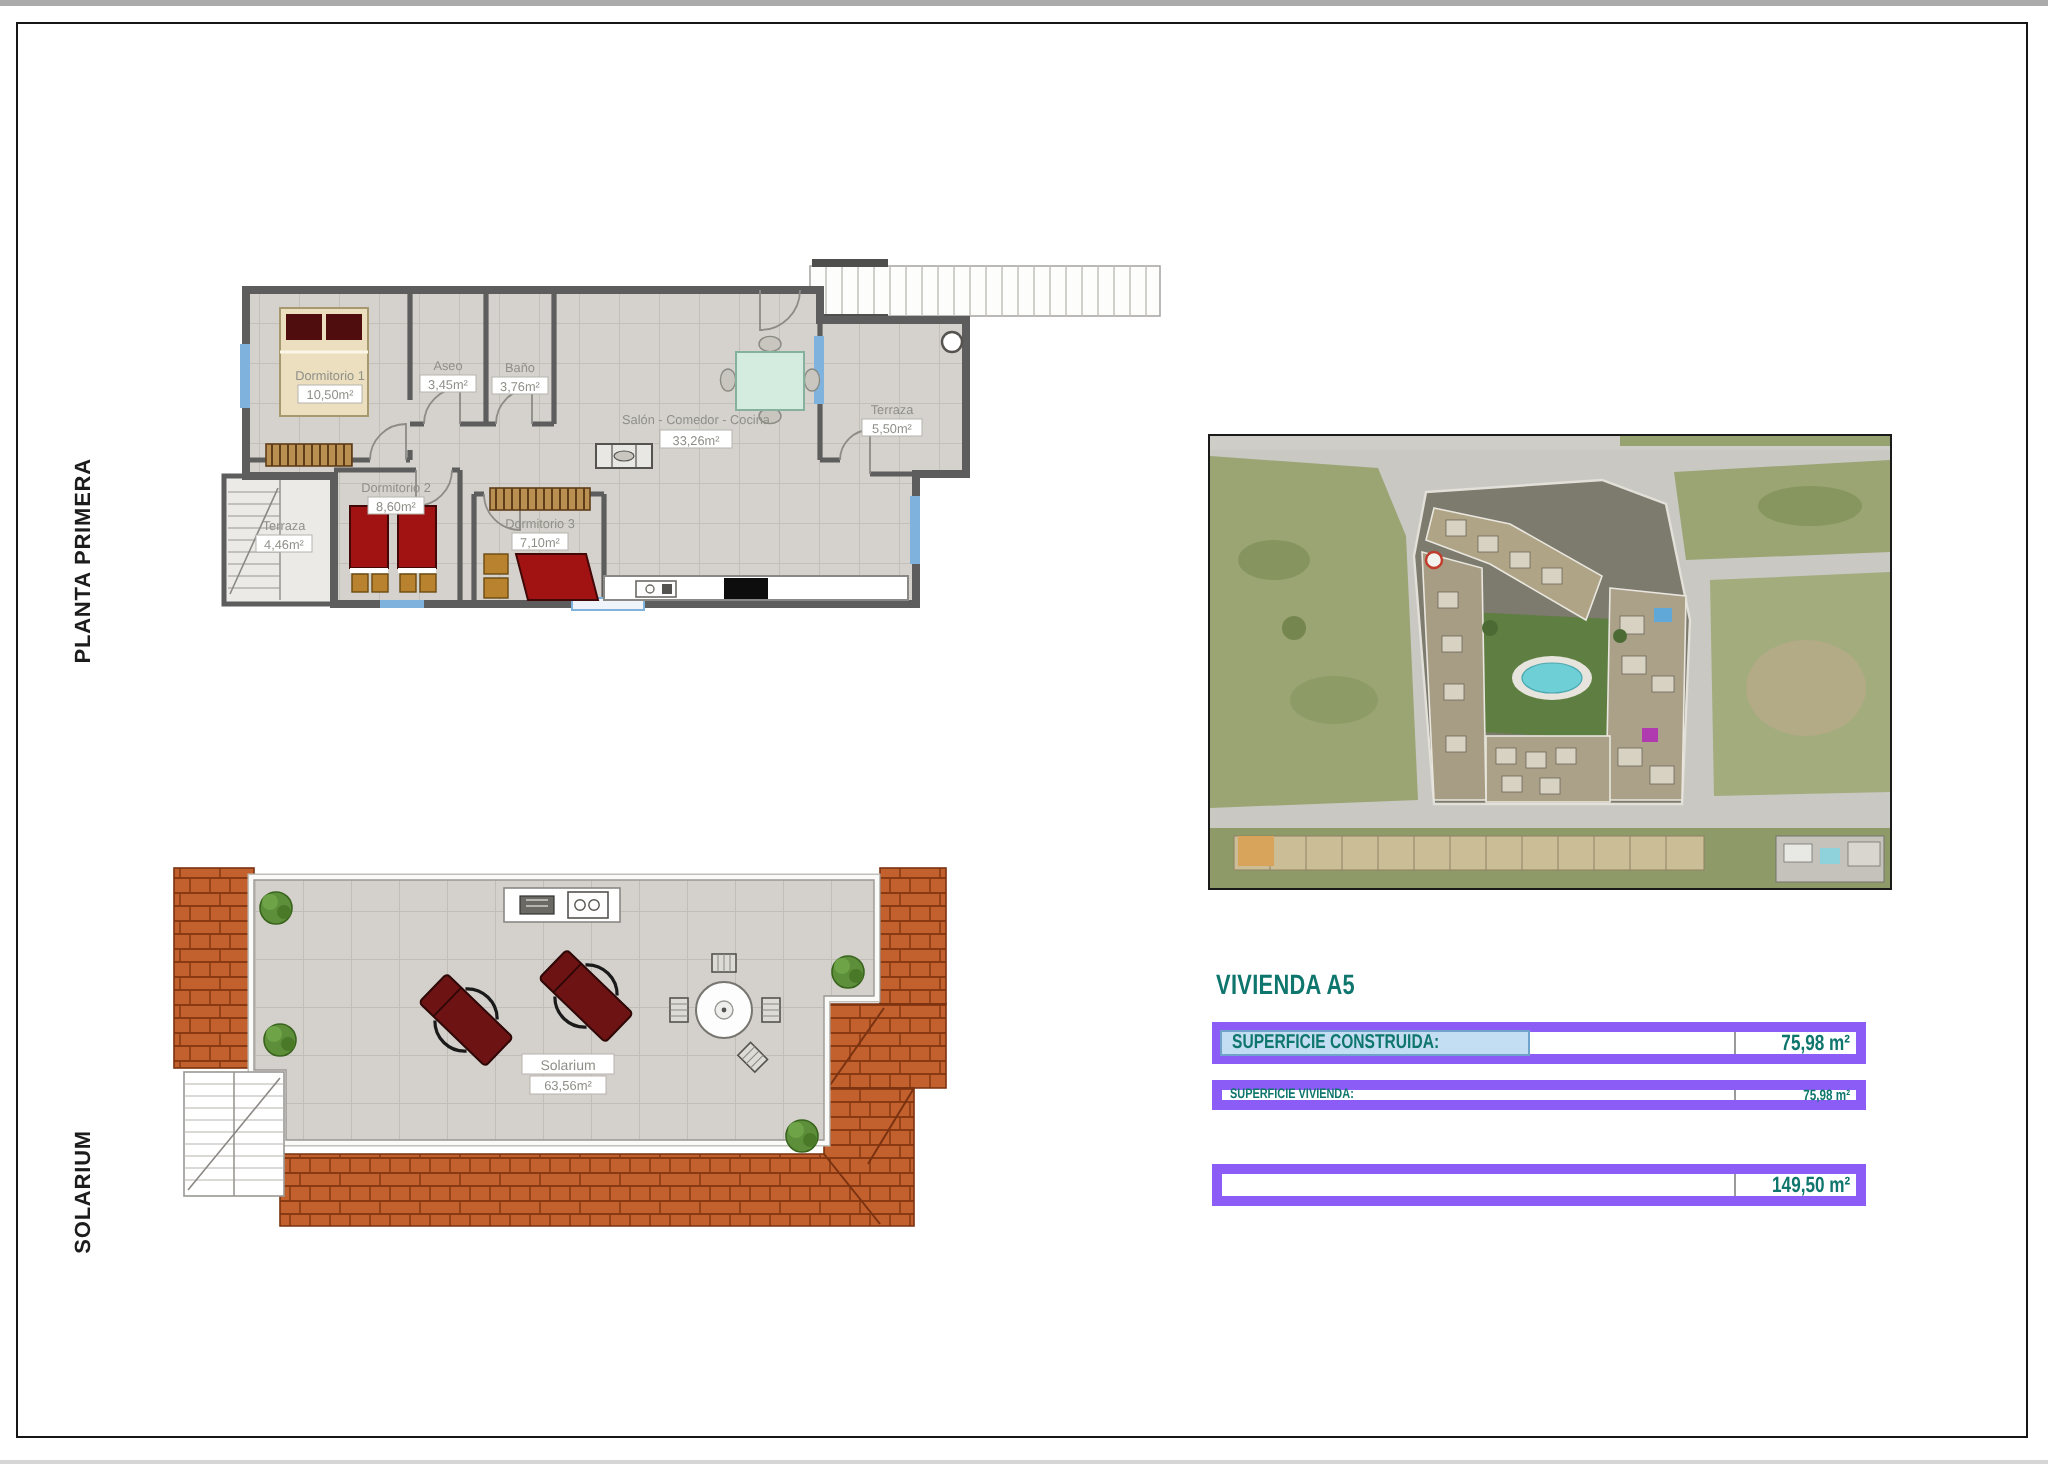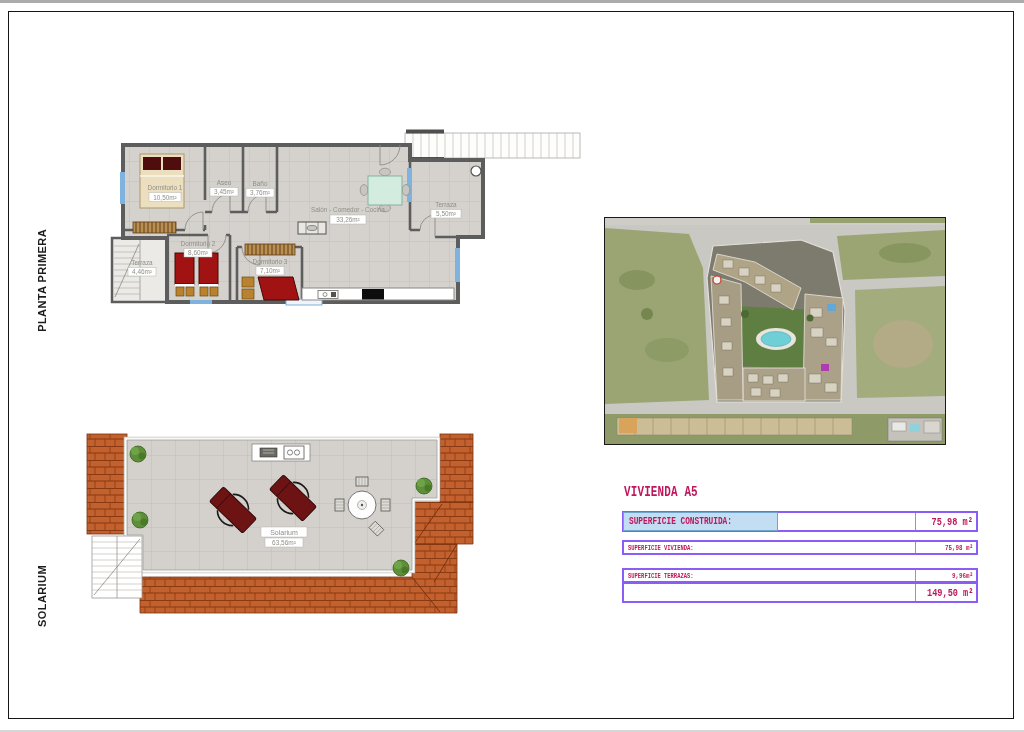--- a/index.html
+++ b/index.html
@@ -7,25 +7,25 @@
          font-family:"Liberation Sans",sans-serif;}
   .edge-top{position:absolute;left:0;top:0;width:1024px;height:3px;background:#ababab;}
   .edge-bottom{position:absolute;left:0;bottom:0;width:1024px;height:2px;background:#d6d6d6;}
   .frame{position:absolute;left:8px;top:11px;width:1004px;height:706px;border:1.5px solid #161616;}
   .vlabel{position:absolute;writing-mode:vertical-rl;transform:rotate(180deg);
           font-weight:700;font-size:11px;letter-spacing:.4px;color:#1c1c1c;white-space:nowrap;}
   .plan-svg{position:absolute;}
   .aerial-wrap{position:absolute;left:604px;top:217px;width:340px;height:226px;border:1.5px solid #1a1a1a;}
   .aerial-wrap svg{position:absolute;left:0;top:0;}
   
-  .panel{position:absolute;left:622px;top:484px;width:347px;height:130px;color:#be185d;font-family:Liberation Mono, monospace;}
+  .panel{position:absolute;left:606px;top:484px;width:347px;height:130px;color:#0f766e;}
   .cond{display:inline-block;transform:scaleX(.78);transform-origin:0 50%;white-space:nowrap;}
   .cond-r{transform-origin:100% 50%;}
   .panel-title{position:absolute;left:2px;top:0;font-size:14px;font-weight:700;letter-spacing:.2px;}
-  .trow{position:absolute;left:0;width:356px;border:2px solid #8b5cf6;background:#fff;box-sizing:border-box;}
+  .trow{position:absolute;left:0;width:327px;border:5px solid #8b5cf6;background:#fff;box-sizing:border-box;}
   .trow.main{height:21px;}
   .trow.small{height:15px;}
   .cell-label{position:absolute;left:-1px;top:-1px;bottom:-1px;display:flex;align-items:center;
               padding-left:5px;font-weight:700;box-sizing:border-box;}
   .cell-label.hl{width:155px;background:#c3ddf2;border:1px solid #6fa3cc;}
   .cell-label.plain{width:280px;}
   .cell-value{position:absolute;right:0;top:0;bottom:0;width:61px;border-left:1px solid #9a9a9a;
               display:flex;align-items:center;justify-content:flex-end;padding-right:3px;font-weight:700;box-sizing:border-box;}
   .fs-main-label{font-size:10px;}
   .fs-main-value{font-size:11px;}
@@ -380,28 +380,20 @@
     <div class="trow small" style="top:56px;">
       <div class="cell-label plain">
         <span class="cond fs-small-label">SUPERFICIE VIVIENDA:</span>
       </div>
       <div class="cell-value">
         <span class="cond cond-r fs-small-value">75,98 m²</span>
       </div>
     </div>
 
 
-    <div class="trow small" style="top:84px;">
-      <div class="cell-label plain">
-        <span class="cond fs-small-label">SUPERFICIE TERRAZAS:</span>
-      </div>
-      <div class="cell-value">
-        <span class="cond cond-r fs-small-value">9,96m²</span>
-      </div>
-    </div>
 
     <div class="trow main" style="top:98px;">
       <div class="cell-value">
         <span class="cond cond-r fs-main-value">149,50 m²</span>
       </div>
     </div>
   </div>
 </div>
 
 </body></html>

